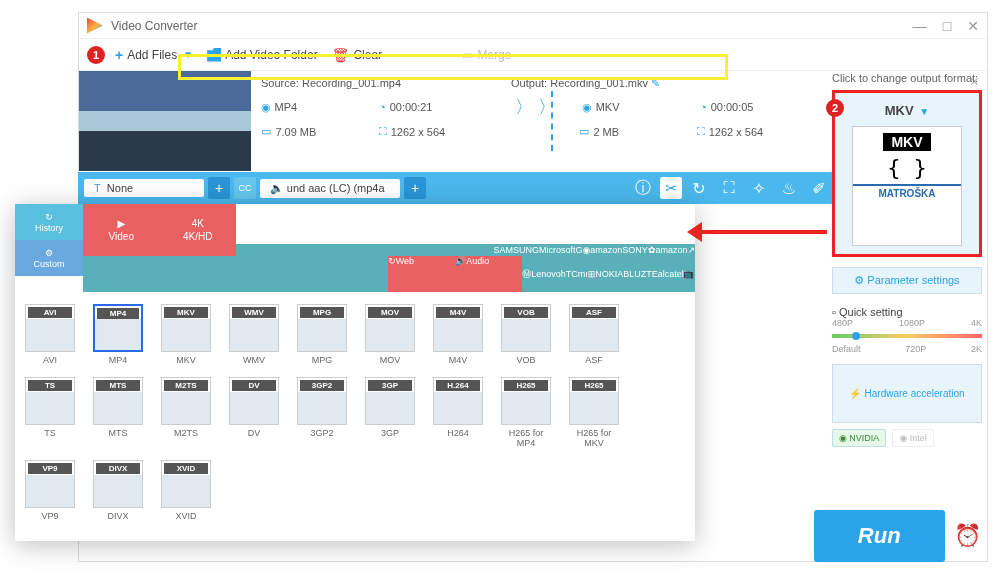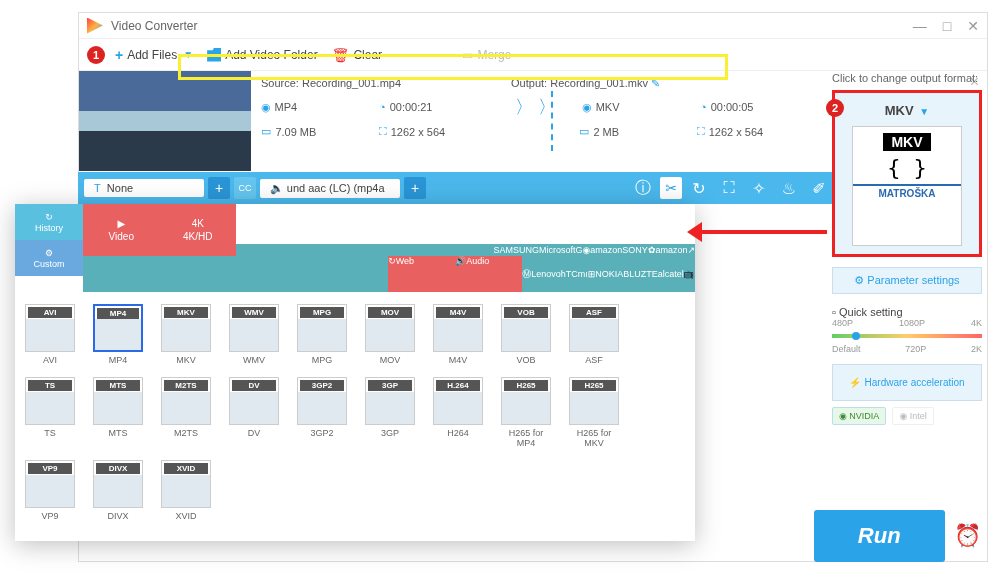--- a/index.html
+++ b/index.html
@@ -41,21 +41,21 @@
   .fmtdrop { font-size: 13px; font-weight: bold; color: #444; text-align: center; padding: 4px 0; cursor: pointer; }
   .fmtcard { width: 110px; height: 120px; margin: 4px auto; background: #fff; border: 1px solid #ccc; text-align: center; padding: 6px 0; }
   .fmtcard .t1 { background: #000; color: #fff; font-weight: bold; font-size: 14px; display: inline-block; padding: 1px 8px; }
   .fmtcard .br { font-size: 22px; font-family: monospace; margin: 4px 0; }
   .fmtcard .mt { font-size: 10px; color: #2a6ab0; font-weight: bold; border-top: 2px solid #2a6ab0; margin-top: 4px; padding-top: 2px; }
   .parambtn { margin-top: 10px; background: #e8f4fc; color: #2aa3e8; font-size: 11px; padding: 6px 4px; text-align: center; cursor: pointer; border: 1px solid #cde; }
   .qs { margin-top: 12px; font-size: 10px; color: #666; }
   .qslider { height: 4px; background: linear-gradient(90deg,#6c6,#fc6,#f66); margin: 6px 0; position: relative; }
   .qslider .knob { width: 8px; height: 8px; background: #2aa3e8; border-radius: 50%; position: absolute; top: -2px; left: 20px; }
   .qslabels { display: flex; justify-content: space-between; font-size: 9px; color: #999; }
-  .hwbtn { margin-top: 10px; background: #e8f4fc; color: #2aa3e8; font-size: 10px; padding: 12px 4px; text-align: center; border: 1px solid #cde; }
+  .hwbtn { margin-top: 10px; background: #e8f4fc; color: #2aa3e8; font-size: 10px; padding: 23px 4px; text-align: center; border: 1px solid #cde; }
   .hwrow { display: flex; gap: 6px; margin-top: 6px; font-size: 9px; }
   .nv { background: #e8f8e8; color: #3a8a3a; border: 1px solid #bde; padding: 3px 6px; border-radius: 2px; }
   .intel { color: #bbb; border: 1px solid #eee; padding: 3px 6px; border-radius: 2px; }
   .runbar { position: absolute; right: 18px; bottom: 18px; display: flex; gap: 10px; align-items: center; }
   .runbtn { background: #2aa3e8; color: #fff; font-size: 22px; font-weight: bold; padding: 13px 44px; border-radius: 3px; cursor: pointer; font-style: italic; }
   .clock { color: #2aa3e8; font-size: 22px; }
   
   .fmtpanel { position: absolute; left: 15px; top: 204px; width: 680px; background: #fff; box-shadow: 0 4px 24px rgba(0,0,0,0.25); }
   .fmtside { position: absolute; left: 0; top: 0; width: 68px; }
   .fmtside .sbtn { height: 36px; background: #5ac0e0; color: #fff; font-size: 9px; display: flex; flex-direction: column; align-items: center; justify-content: center; gap: 1px; cursor: pointer; }

